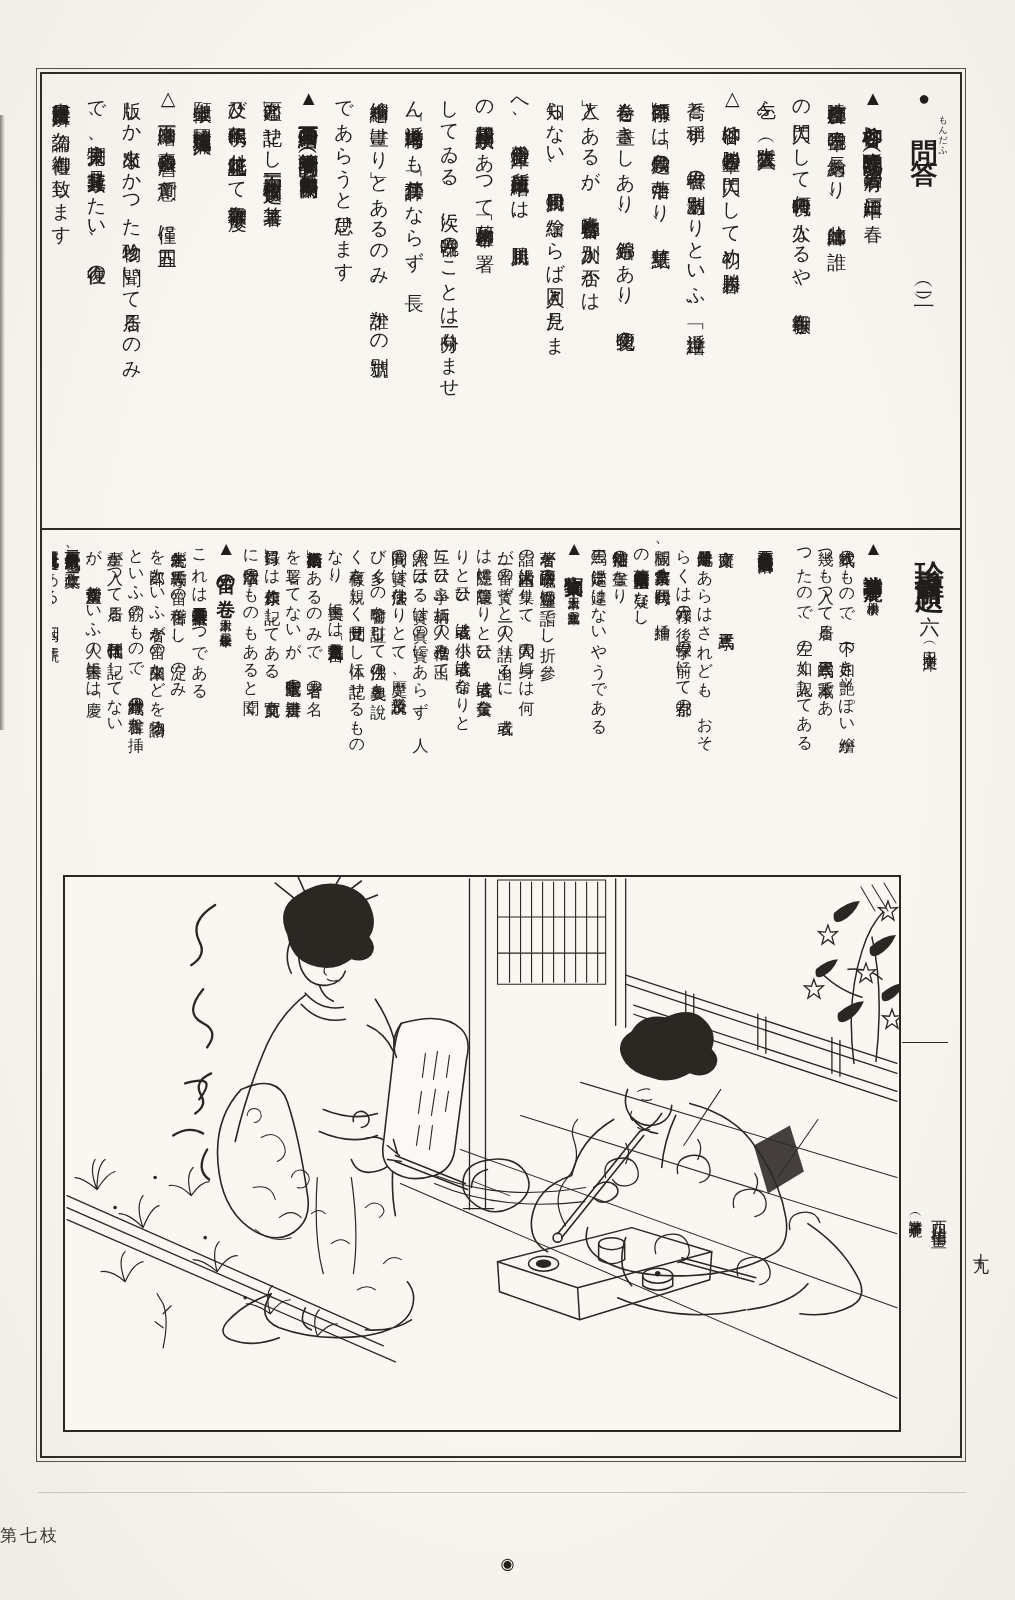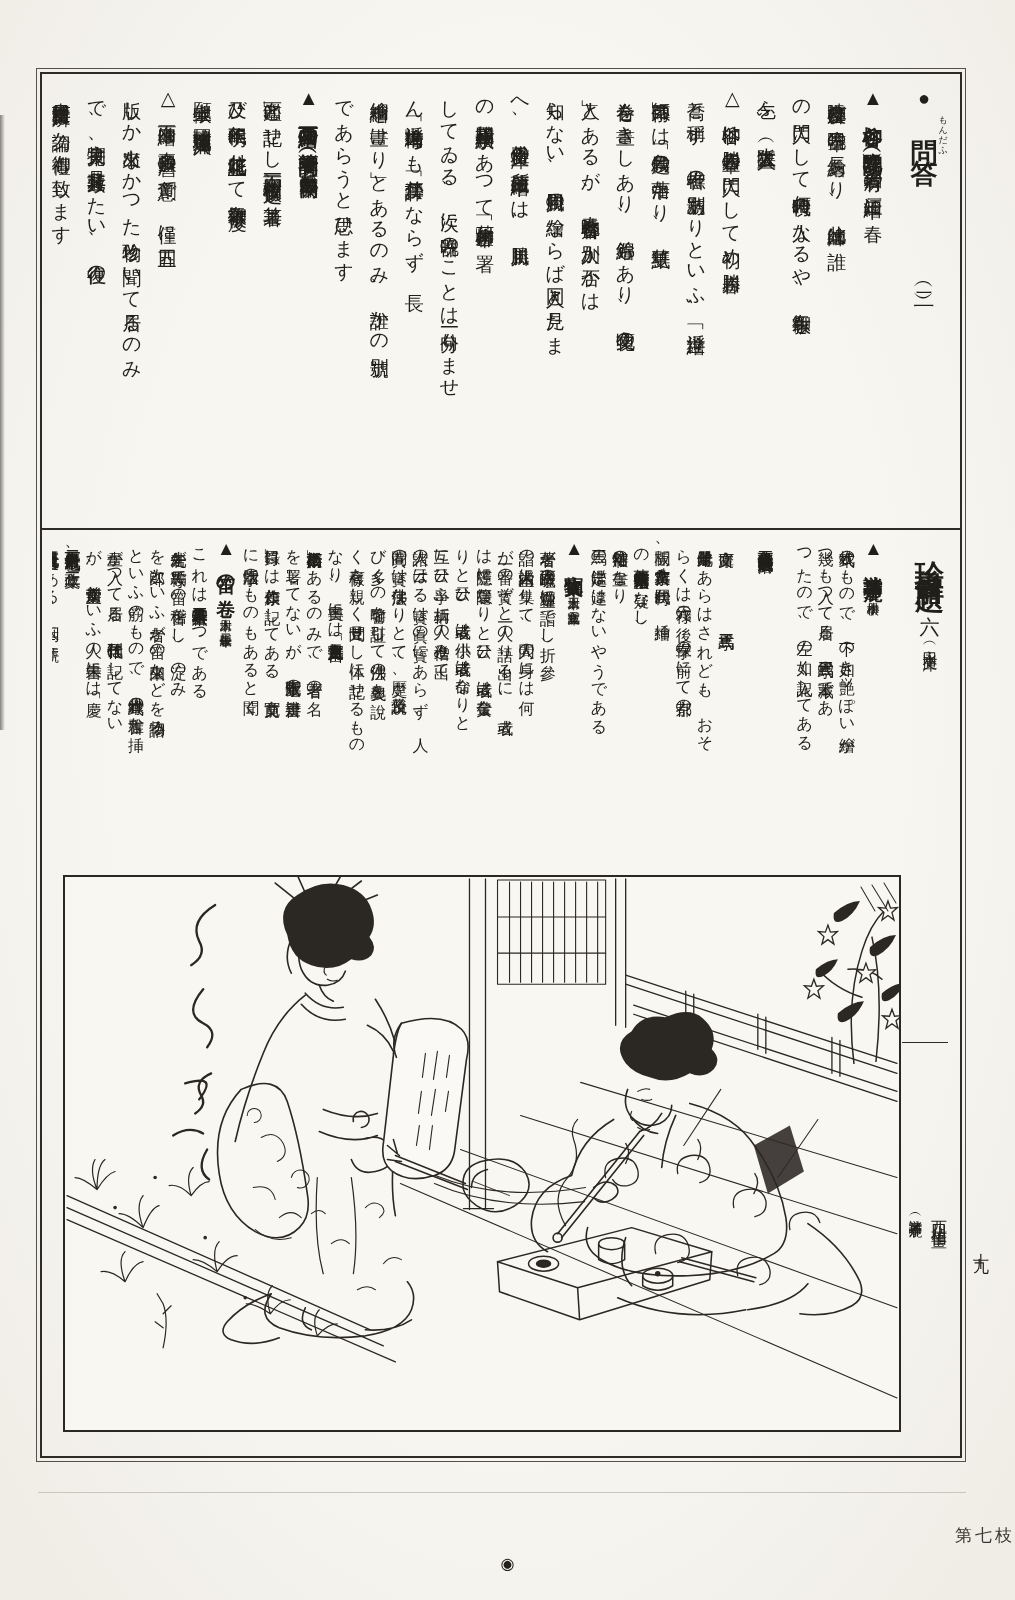--- a/index.html
+++ b/index.html
@@ -38,21 +38,21 @@
   .illus-caption{position:absolute;top:676px;right:6px;writing-mode:vertical-rl;}
   .cap-artist{line-height:26px;font-size:16px;letter-spacing:3px;}
   .cap-work{line-height:21px;font-size:13.5px;letter-spacing:1px;}
   
   .illus{position:absolute;left:21px;top:343px;width:838px;height:557px;box-sizing:border-box;
          border:2.5px solid #2b2723;background:#f8f7f2;}
   .illus svg{display:block;width:100%;height:100%;}
   
   .pagenum{position:absolute;left:970px;top:1240px;writing-mode:vertical-rl;font-size:16px;letter-spacing:5px;}
   .footer-rule{position:absolute;left:38px;top:1492px;width:928px;border-top:1px solid #c9c5bc;}
-  .footer-label{position:absolute;left:0;top:1524px;width:100%;text-align:right;
+  .footer-label{position:absolute;left:0;top:1524px;width:100%;text-align:left;
                 font-size:17px;letter-spacing:3px;color:#39352f;}
   .footer-mark{position:absolute;left:0;top:1554px;width:100%;text-align:center;font-size:16px;color:#23201c;}
   .scan-left{position:absolute;left:0;top:115px;width:5px;height:615px;
              background:linear-gradient(90deg,rgba(40,38,33,.55),rgba(40,38,33,0));}
 </style>
 </head>
 <body>
 
 <div class="page">
   <div class="scan-left"></div>

